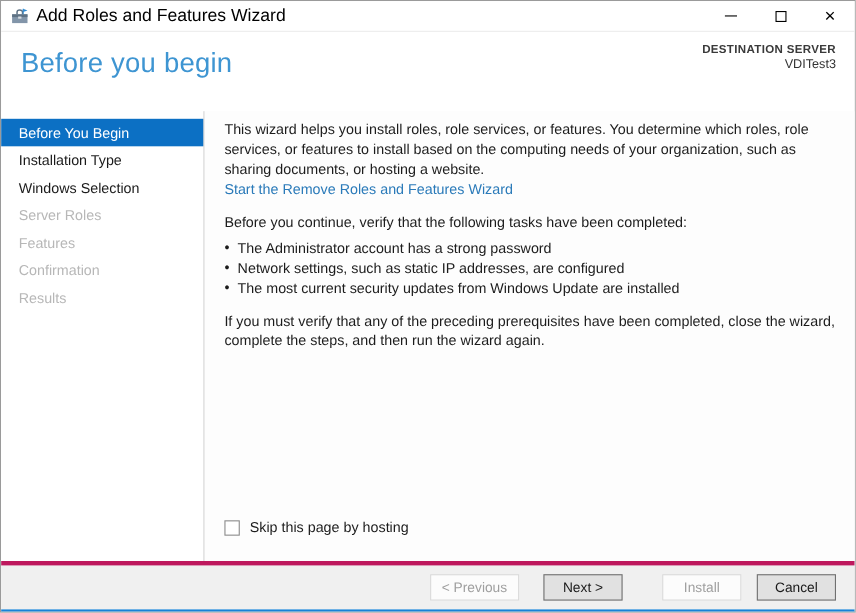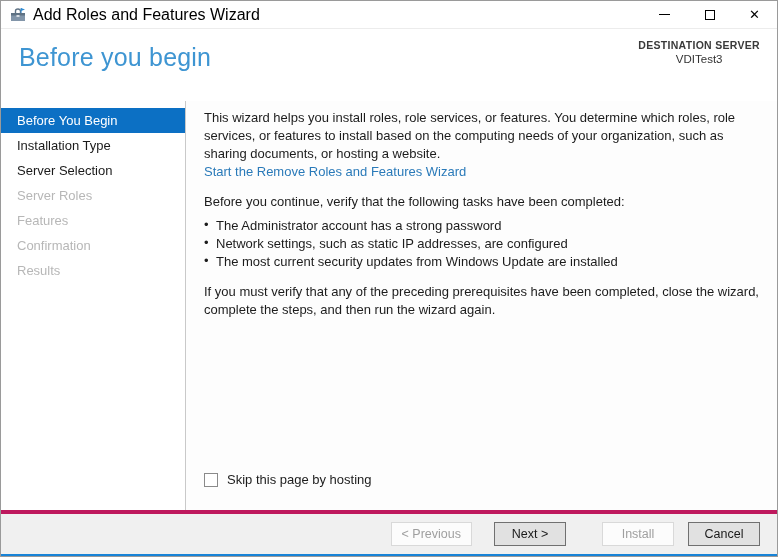--- a/index.html
+++ b/index.html
@@ -30,21 +30,21 @@
   }
   .glyph-min{display:inline-block;width:11px;border-top:1px solid #000;}
   .glyph-max{display:inline-block;width:10px;height:10px;border:1px solid #000;}
   .glyph-close{font-size:13px;line-height:13px;color:#000;}
   
   .header{height:72px;position:relative;background:#ffffff;}
   .page-title{
     position:absolute;left:18px;top:14px;font-size:25px;font-weight:300;
     color:var(--heading-blue);letter-spacing:0.2px;
   }
-  .dest{position:absolute;right:17px;top:10px;text-align:center;}
+  .dest{position:absolute;right:17px;top:10px;text-align:right;}
   .dest-label{font-size:10.5px;font-weight:700;color:#3a3a3a;letter-spacing:0.3px;}
   .dest-server{font-size:11.5px;color:#333333;margin-top:2px;}
   
   .body{display:flex;height:409px;background:#ffffff;}
   .sidebar{width:186px;padding-top:7px;background:#ffffff;}
   .nav-item{
     height:25px;line-height:25px;padding-left:16px;font-size:13px;color:#1a1a1a;
     cursor:pointer;white-space:nowrap;
   }
   .nav-item.selected{background:var(--selected-nav-bg);color:#ffffff;}
@@ -120,21 +120,21 @@
     <div class="dest">
       <div class="dest-label">DESTINATION SERVER</div>
       <div class="dest-server">VDITest3</div>
     </div>
   </div>
 
   <div class="body">
     <nav class="sidebar">
       <div class="nav-item selected">Before You Begin</div>
       <div class="nav-item enabled">Installation Type</div>
-      <div class="nav-item enabled">Server Selection</div>
+      <div class="nav-item enabled">Windows Selection</div>
       <div class="nav-item disabled">Server Roles</div>
       <div class="nav-item disabled">Features</div>
       <div class="nav-item disabled">Confirmation</div>
       <div class="nav-item disabled">Results</div>
     </nav>
     <div class="v-divider"></div>
 
     <div class="content">
       <p class="para">This wizard helps you install roles, role services, or features. You determine which roles, role services, or features to install based on the computing needs of your organization, such as sharing documents, or hosting a website.</p>
 

